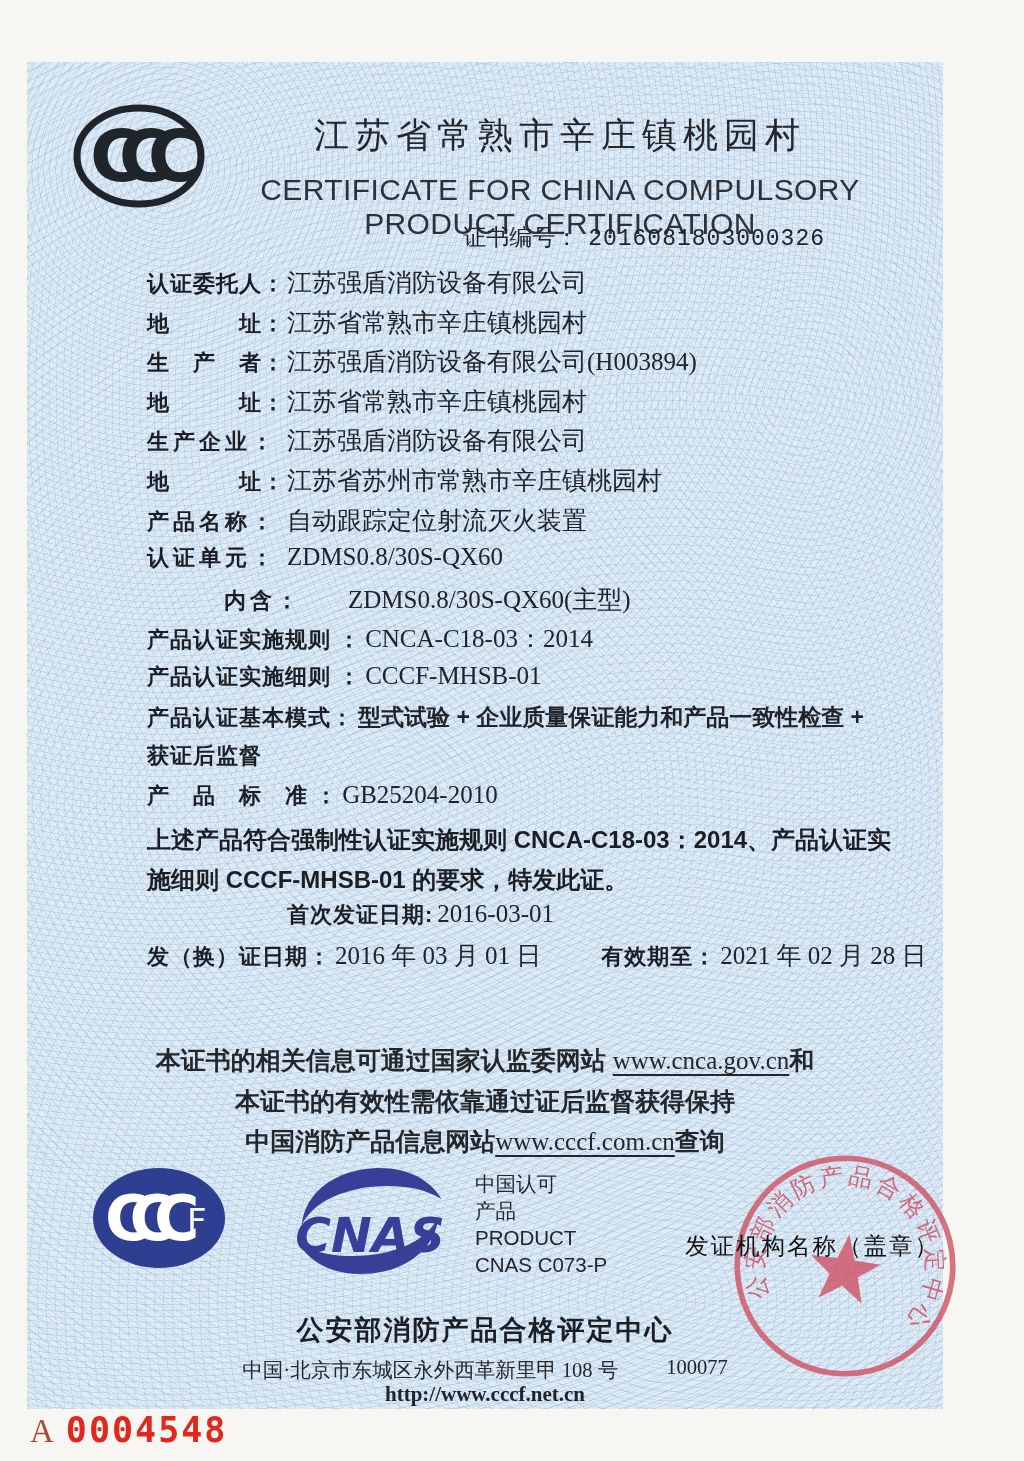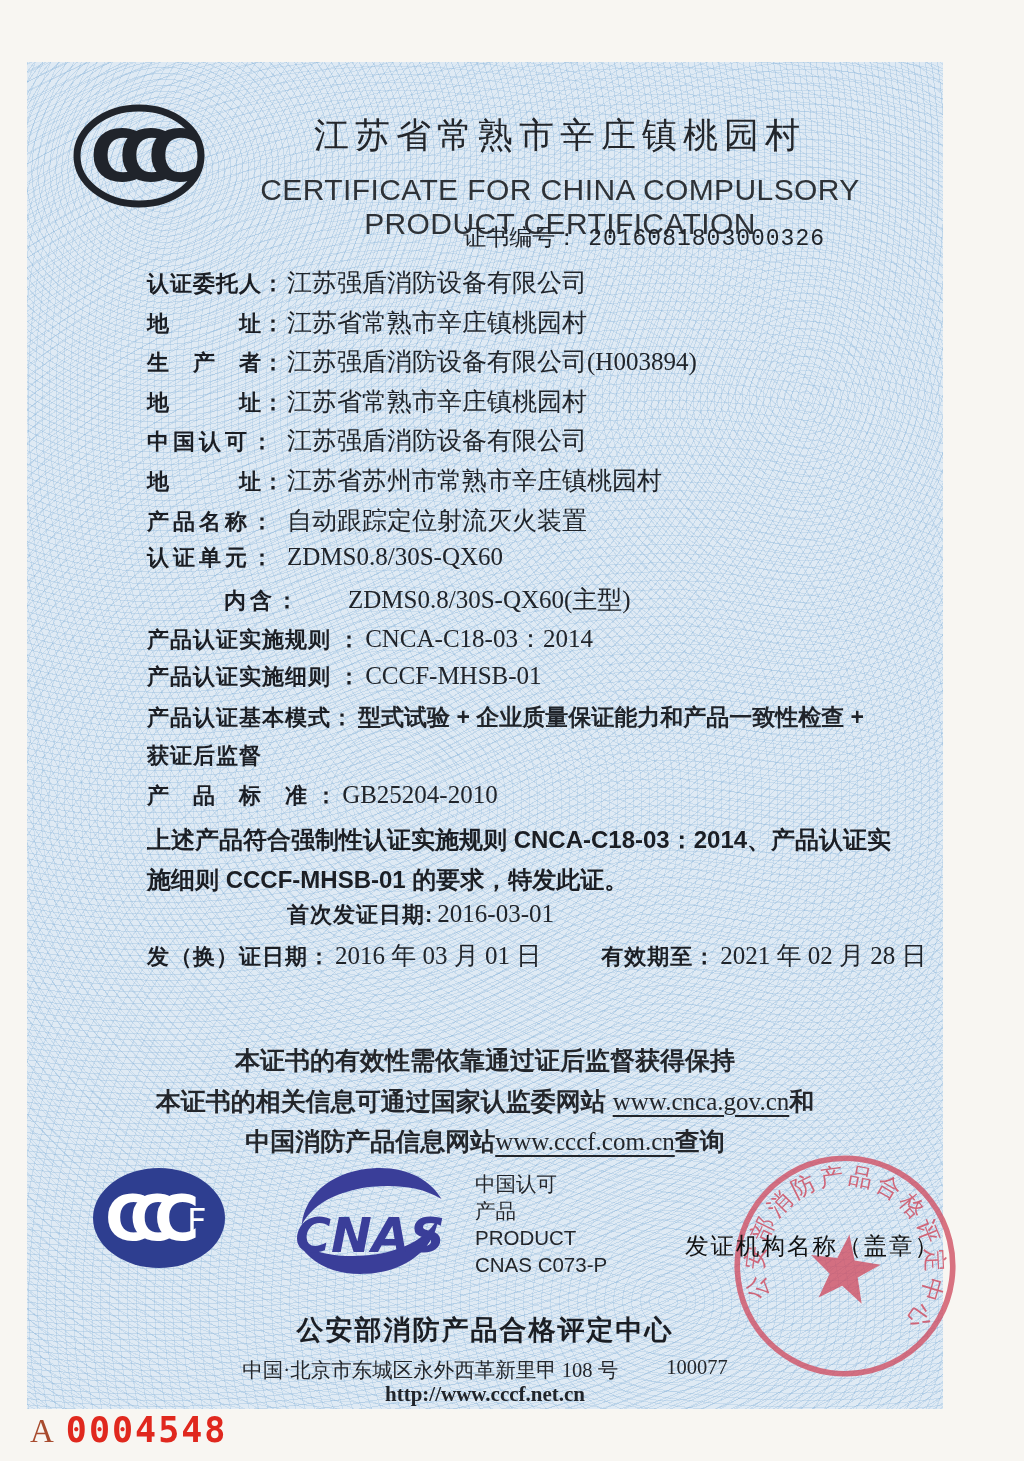--- a/index.html
+++ b/index.html
@@ -69,41 +69,41 @@
 
     <div class="certno">
       <span>证书编号：</span><span class="num">2016081803000326</span>
     </div>
 
     <div class="fields">
       <div class="row"><span class="lbl w5">认证委托人：</span><span class="val">江苏强盾消防设备有限公司</span></div>
       <div class="row"><span class="lbl w5">地　　　址：</span><span class="val">江苏省常熟市辛庄镇桃园村</span></div>
       <div class="row"><span class="lbl w5">生　产　者：</span><span class="val">江苏强盾消防设备有限公司(H003894)</span></div>
       <div class="row"><span class="lbl w5">地　　　址：</span><span class="val">江苏省常熟市辛庄镇桃园村</span></div>
-      <div class="row"><span class="lbl w5 sp">中国认可：</span><span class="val">江苏强盾消防设备有限公司</span></div>
+      <div class="row"><span class="lbl w5 sp">生产企业：</span><span class="val">江苏强盾消防设备有限公司</span></div>
       <div class="row"><span class="lbl w5">地　　　址：</span><span class="val">江苏省苏州市常熟市辛庄镇桃园村</span></div>
       <div class="row"><span class="lbl w5 sp">产品名称：</span><span class="val">自动跟踪定位射流灭火装置</span></div>
       <div class="row"><span class="lbl w5 sp">认证单元：</span><span class="val">ZDMS0.8/30S-QX60</span></div>
       <div class="row indent"><span class="lbl sp">内含：</span><span class="val">ZDMS0.8/30S-QX60(主型)</span></div>
       <div class="row"><span class="lbl">产品认证实施规则 ：</span><span class="val">CNCA-C18-03：2014</span></div>
       <div class="row"><span class="lbl">产品认证实施细则 ：</span><span class="val">CCCF-MHSB-01</span></div>
       <div class="row"><span class="lbl">产品认证基本模式：</span><span class="val vbold">型式试验 + 企业质量保证能力和产品一致性检查 +</span></div>
       <div class="row"><span class="lbl">获证后监督</span></div>
       <div class="row"><span class="lbl">产　品　标　准 ：</span><span class="val">GB25204-2010</span></div>
       <div class="statement">上述产品符合强制性认证实施规则 CNCA-C18-03：2014、产品认证实施细则 CCCF-MHSB-01 的要求，特发此证。</div>
       <div class="row first-issue"><span class="lbl">首次发证日期:</span><span class="val">2016-03-01</span></div>
       <div class="row issue-valid">
         <span class="lbl">发（换）证日期：</span><span class="val">2016 年 03 月 01 日</span>
         <span class="lbl pair2">有效期至：</span><span class="val">2021 年 02 月 28 日</span>
       </div>
     </div>
 
     <div class="notes">
+      <div><span>本证书的相关信息可通过国家认监委网站 </span><span class="link">www.cnca.gov.cn</span><span>和</span></div>
       <div>本证书的有效性需依靠通过证后监督获得保持</div>
-      <div><span>本证书的相关信息可通过国家认监委网站 </span><span class="link">www.cnca.gov.cn</span><span>和</span></div>
       <div><span>中国消防产品信息网站</span><span class="link">www.cccf.com.cn</span><span>查询</span></div>
     </div>
 
     <svg class="cccf-logo" width="140" height="104" viewBox="0 0 140 104">
       <ellipse cx="70" cy="52" rx="66" ry="50" fill="#2e3e90"></ellipse>
       <text x="16" y="74" font-family="DejaVu Sans, sans-serif" font-size="62" font-weight="700" letter-spacing="-21" fill="#ffffff">CCC</text>
       <text x="98" y="67" font-family="DejaVu Sans, sans-serif" font-size="34" fill="#ffffff">F</text>
     </svg>
 
     <svg class="cnas-logo" width="190" height="122" viewBox="0 0 200 150">

